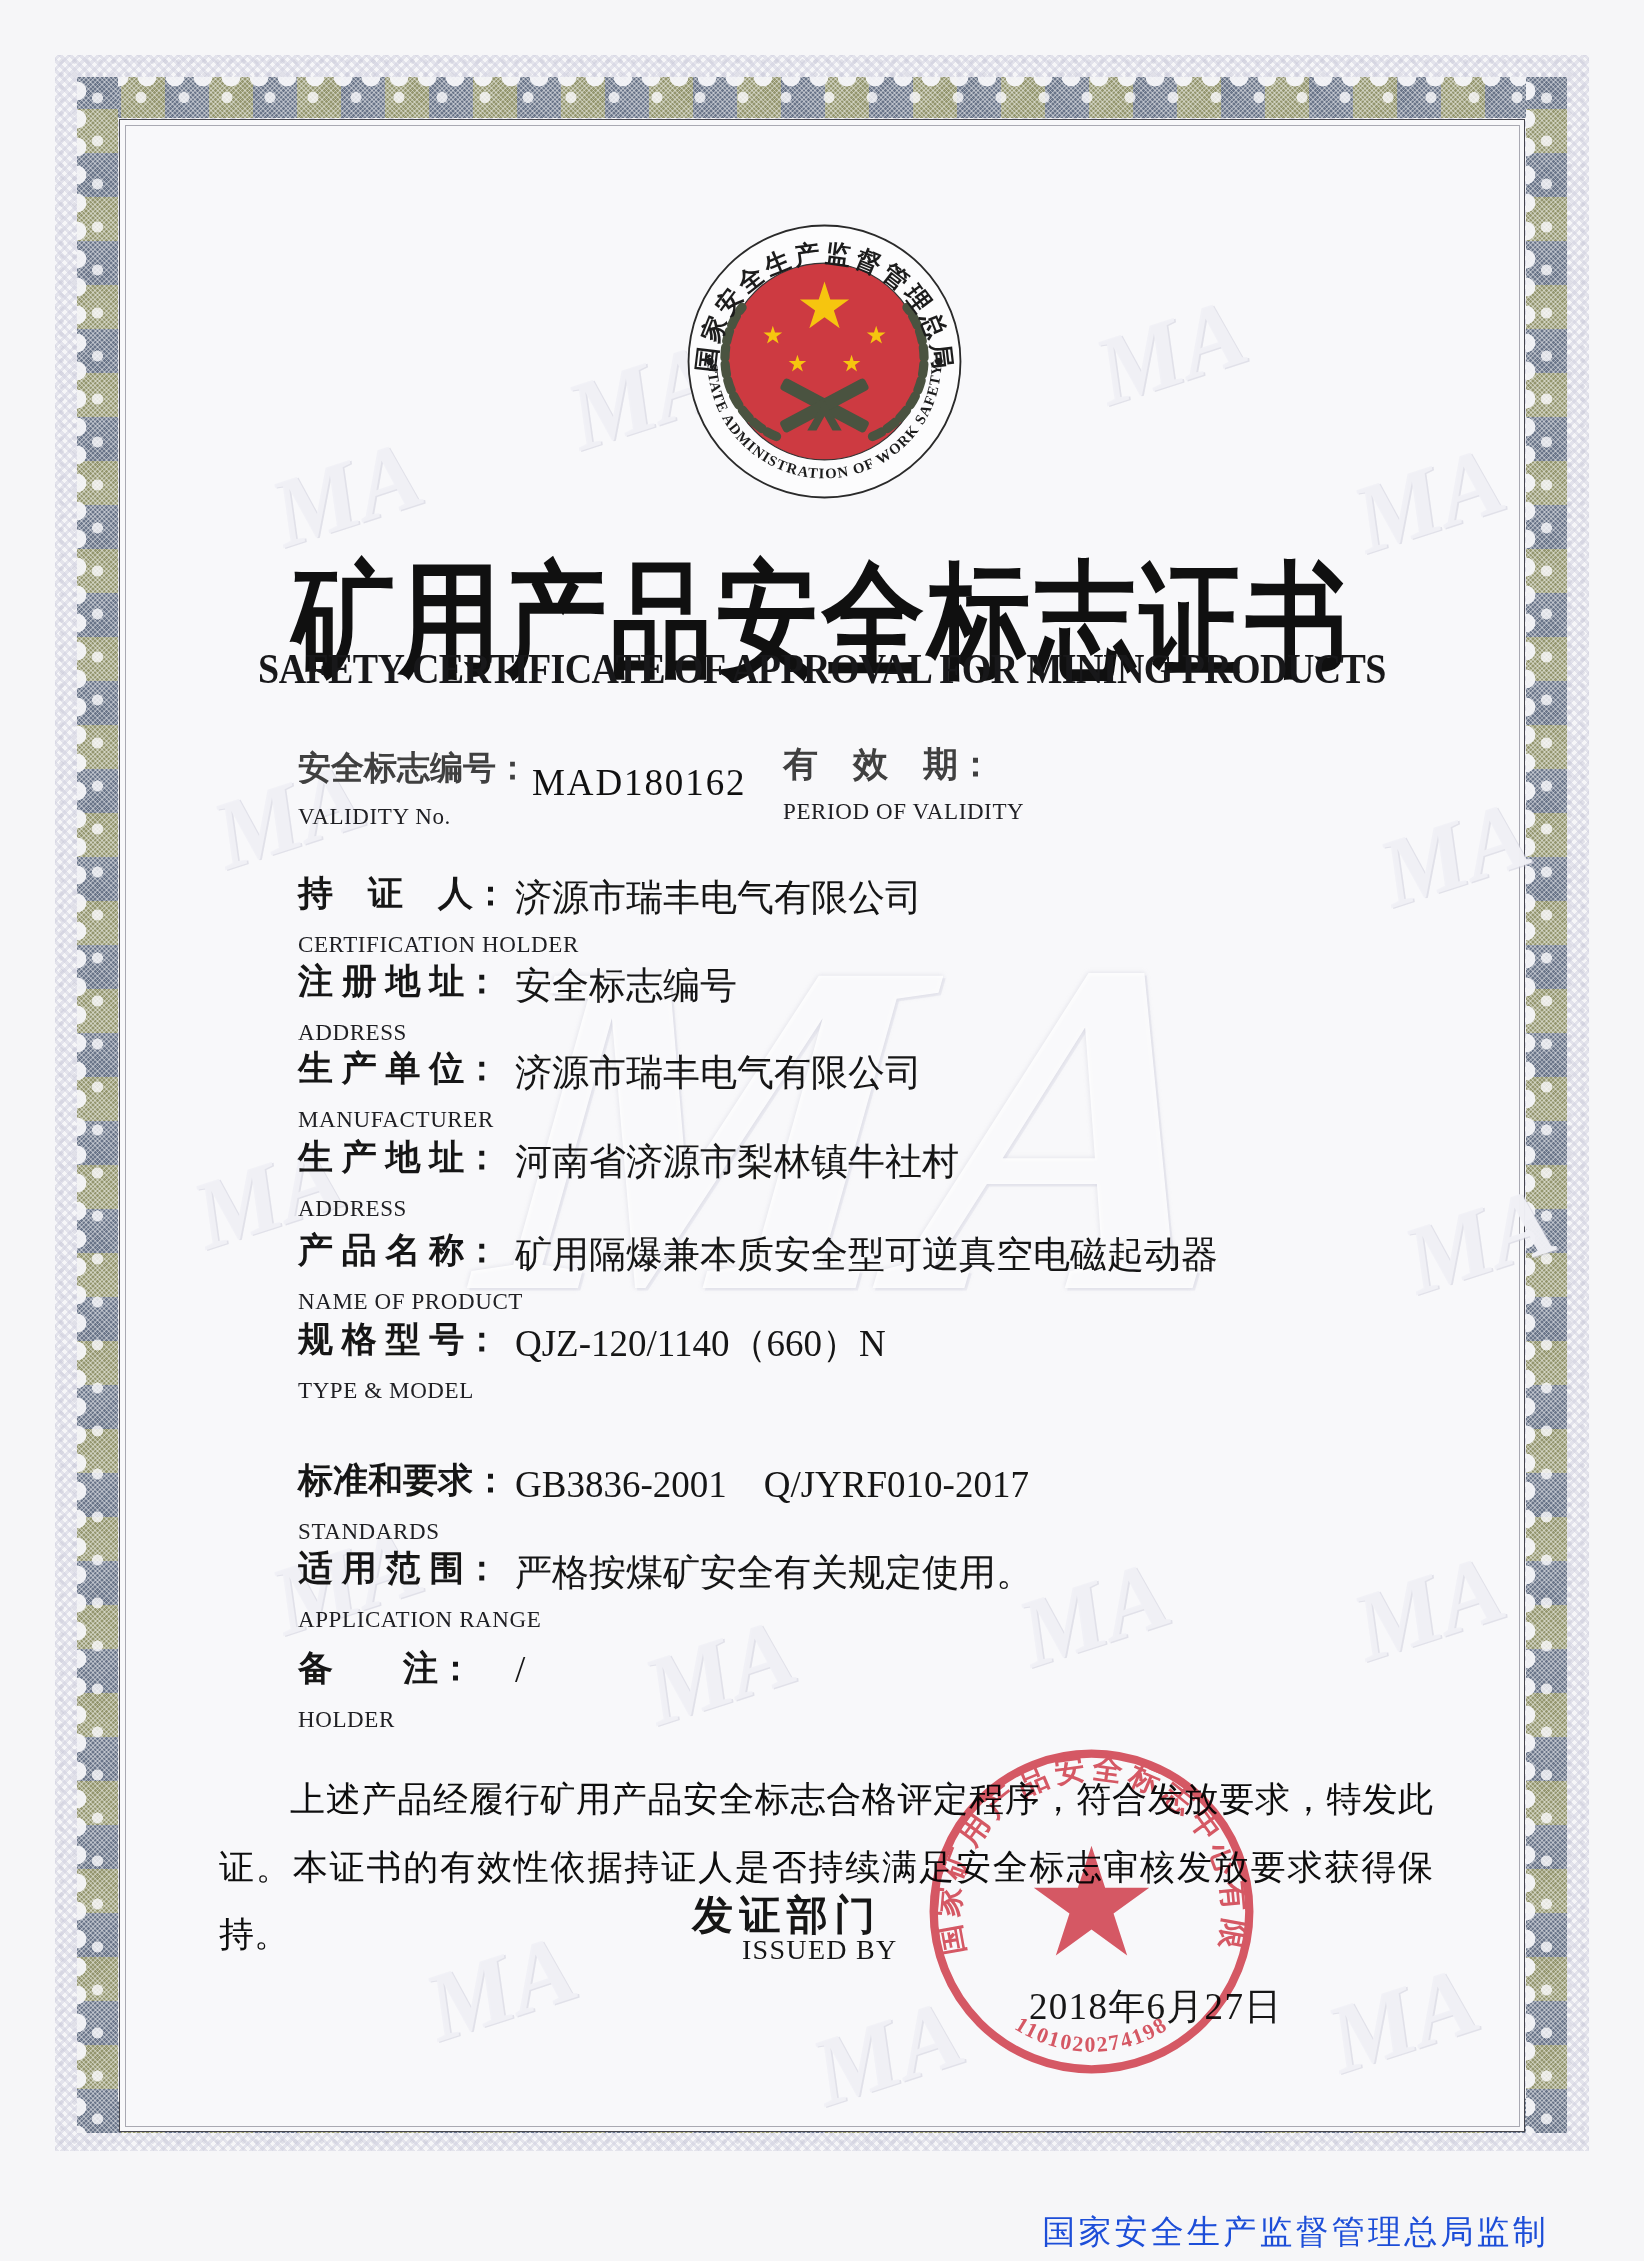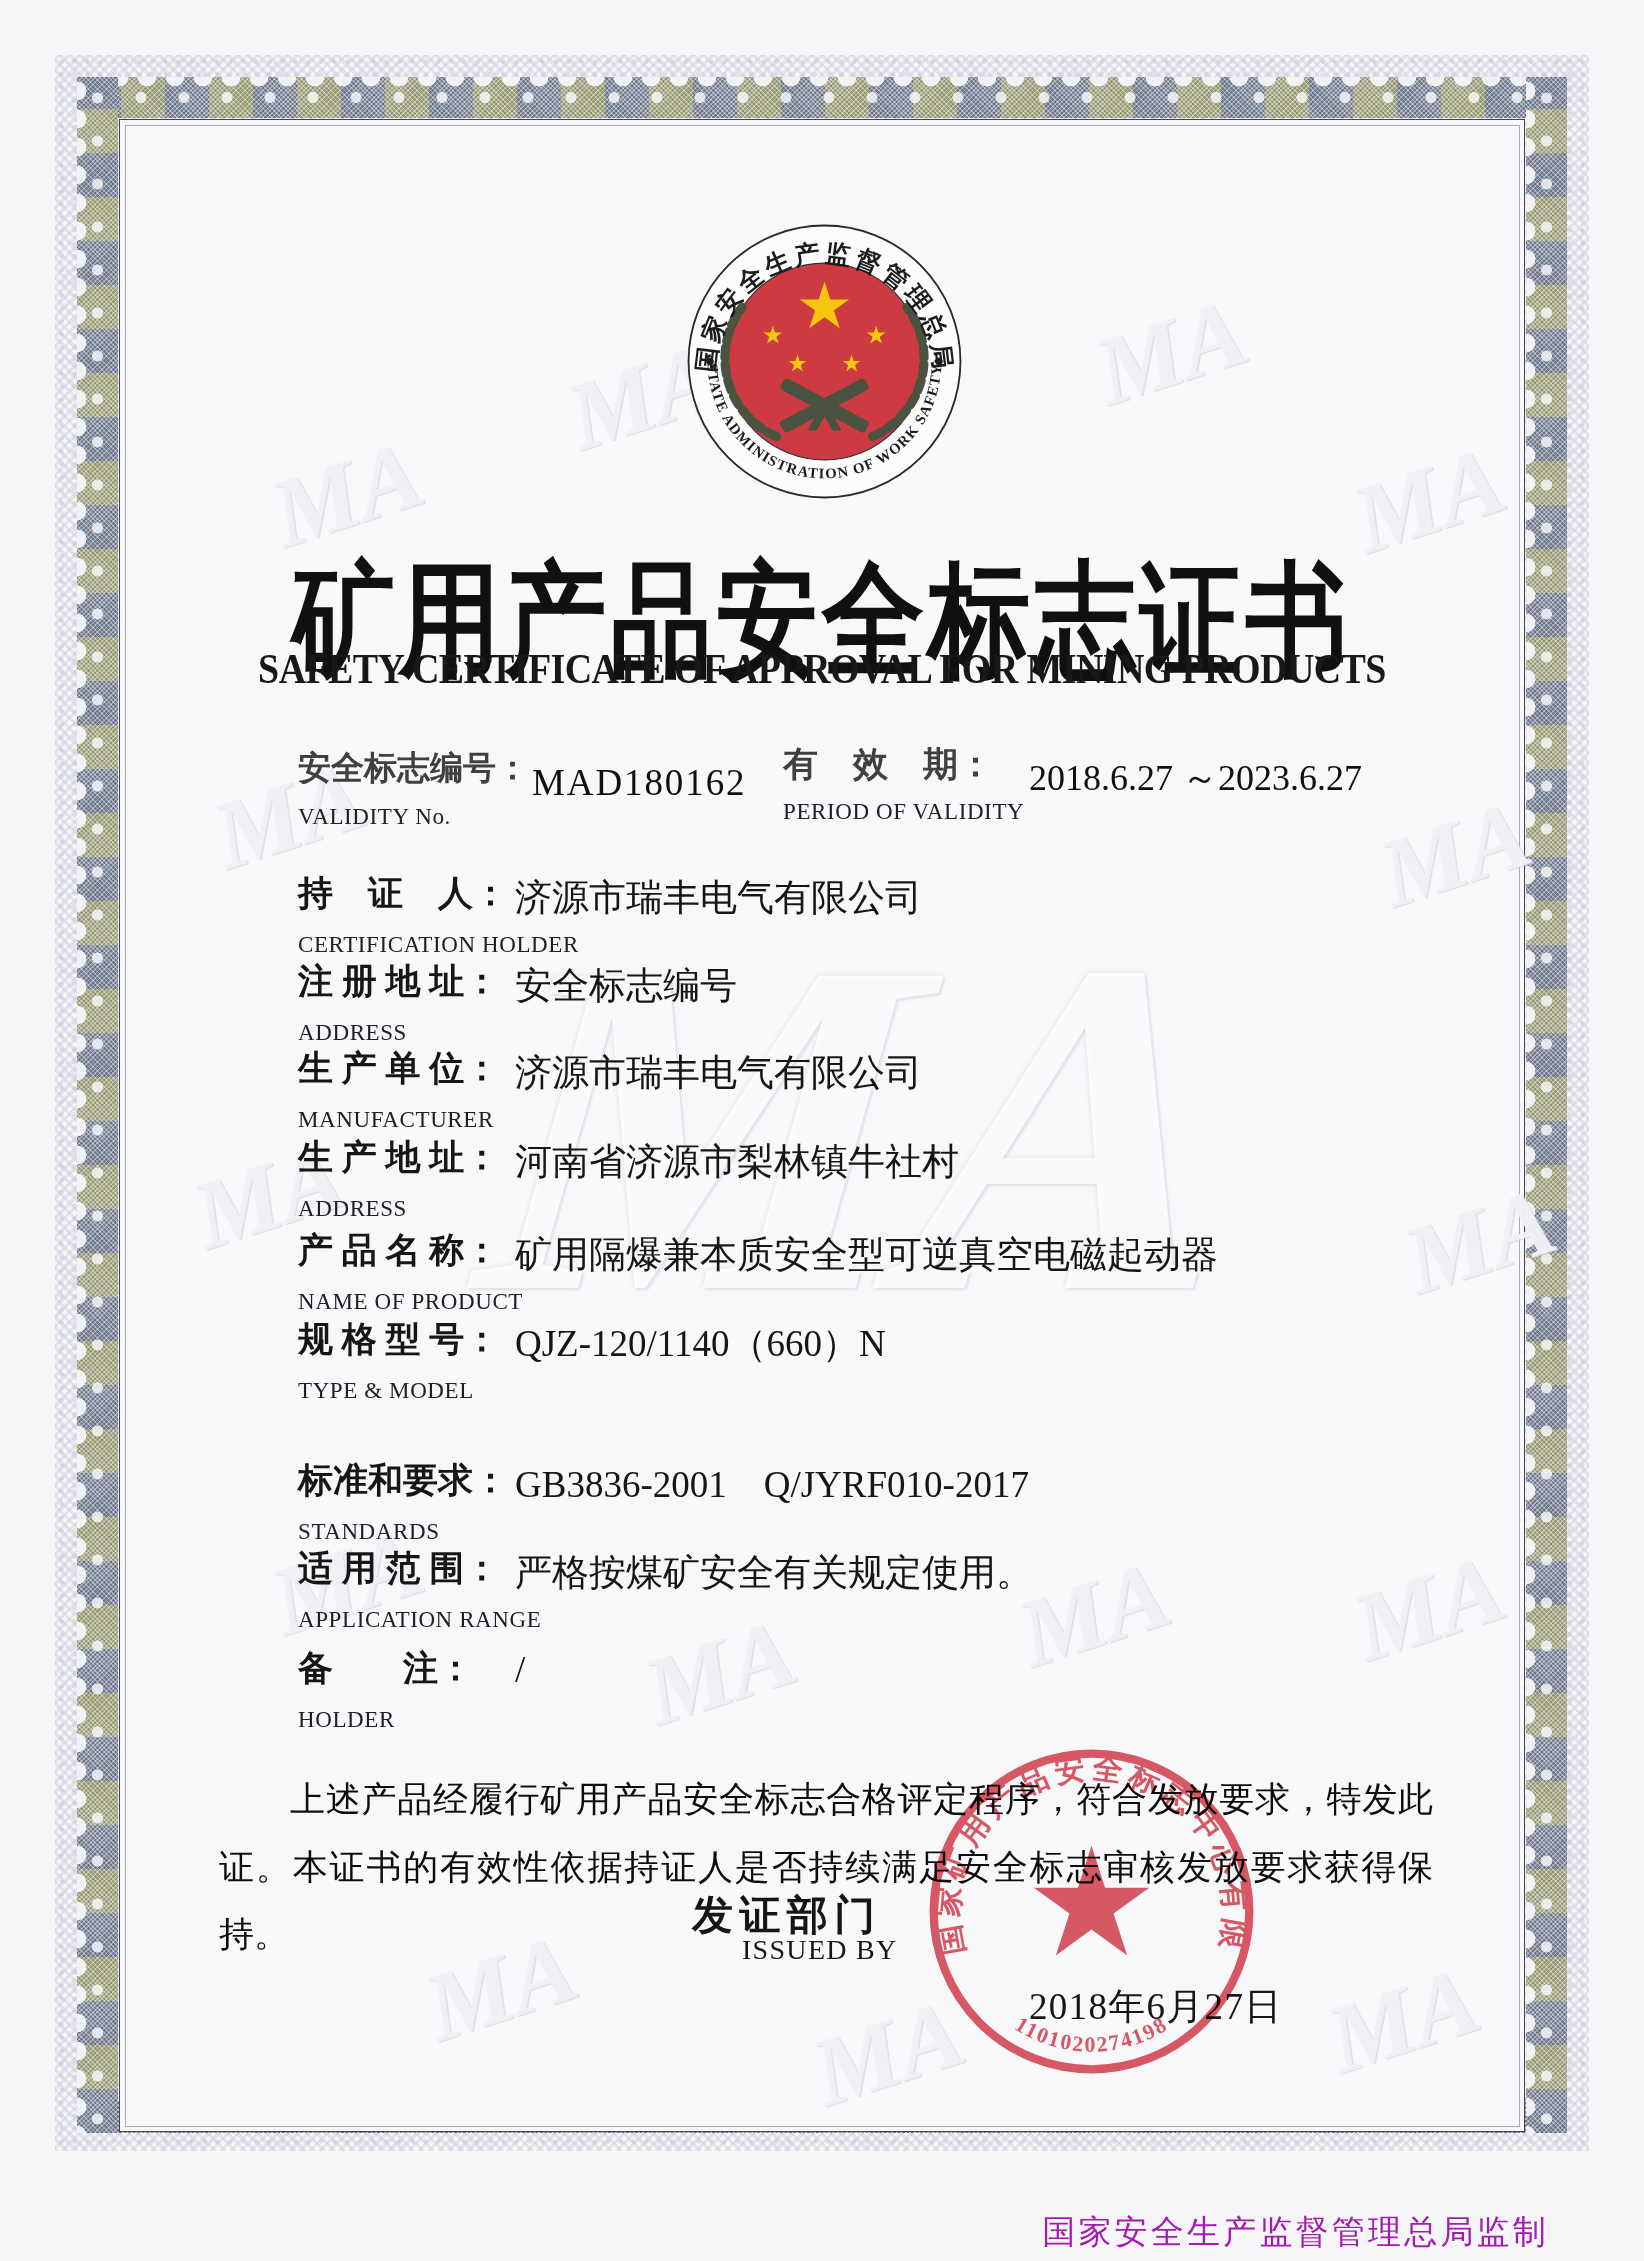--- a/index.html
+++ b/index.html
@@ -78,21 +78,21 @@
   .frow .f-en{position:absolute;left:298px;top:54px;font-size:23px;letter-spacing:0.6px;color:#202024;white-space:nowrap;margin-top:8px;}
   .declaration{
     position:absolute;left:219px;top:1766px;width:1214px;
     font-size:35px;line-height:1.93;text-indent:71px;text-align:justify;color:#0e0e0e;
   }
   .issued-cn{position:absolute;left:692px;top:1880px;font-size:41px;font-weight:bold;letter-spacing:6.4px;margin-top:8px;}
   .issued-en{position:absolute;left:742px;top:1934px;font-size:28px;letter-spacing:1.3px;}
   .issued-date{position:absolute;left:1029px;top:1982px;font-size:37px;letter-spacing:1.3px;}
   .stamp{position:absolute;left:919px;top:1739px;width:345px;height:345px;z-index:3;mix-blend-mode:multiply;opacity:.94;}
   .footer{
-    position:absolute;right:95px;top:2210px;font-size:33px;letter-spacing:3.2px;color:#a21caf;white-space:nowrap;
+    position:absolute;right:95px;top:2210px;font-size:33px;letter-spacing:3.2px;color:#1d4ed8;white-space:nowrap;
   }
 </style>
 </head>
 <body>
 
 <div class="sheet">
 
   <div class="lace-band"></div>
   <div class="gband h top"></div>
   <div class="gband h bottom"></div>
@@ -158,21 +158,20 @@
 
     <div class="title-cn">矿用产品安全标志证书</div>
     <div class="title-en">SAFETY CERTIFICATE OF APPROVAL FOR MINING PRODUCTS</div>
 
     <div class="lbl" style="left:298px;top:746px;font-size:33px">安全标志编号：</div>
     <div class="val" style="left:532px;top:761px;letter-spacing:1.9px">MAD180162</div>
     <div class="en" style="left:298px;top:804px">VALIDITY No.</div>
 
     <div class="lbl" style="left:783px;top:741px">有　效　期：</div>
     <div class="en" style="left:783px;top:799px">PERIOD OF VALIDITY</div>
-    <div class="val" style="left:1029px;top:754px;font-size:36px">2018.6.27 ～2023.6.27</div>
 
     <div class="frow" style="top:870px">
       <span class="f-label">持　证　人：</span>
       <span class="f-value">济源市瑞丰电气有限公司</span>
       <span class="f-en">CERTIFICATION HOLDER</span>
     </div>
     <div class="frow" style="top:958px">
       <span class="f-label">注 册 地 址：</span>
       <span class="f-value">安全标志编号</span>
       <span class="f-en">ADDRESS</span>

